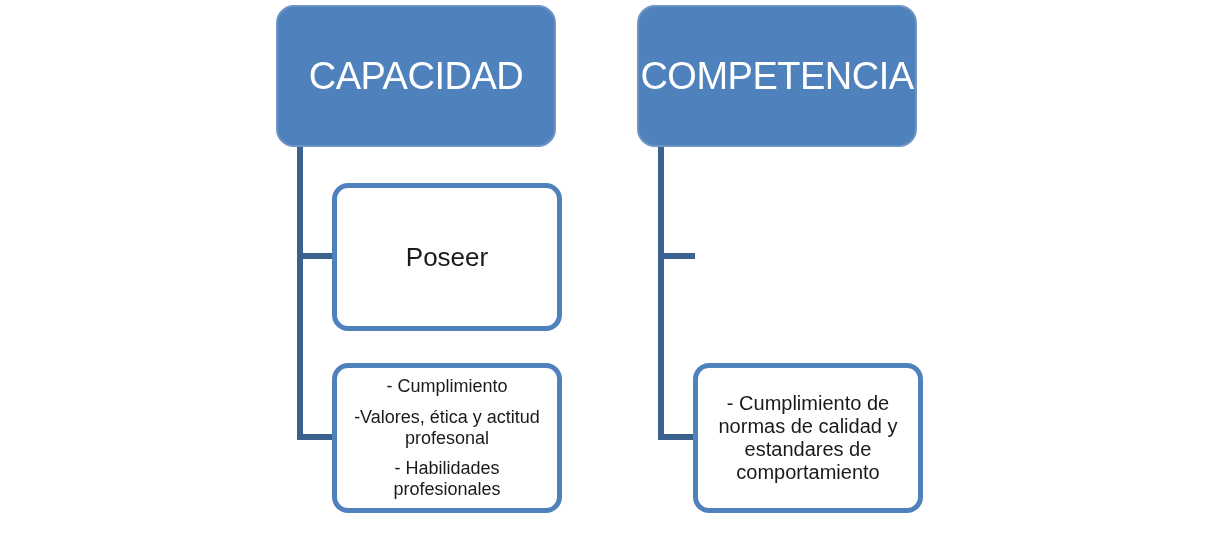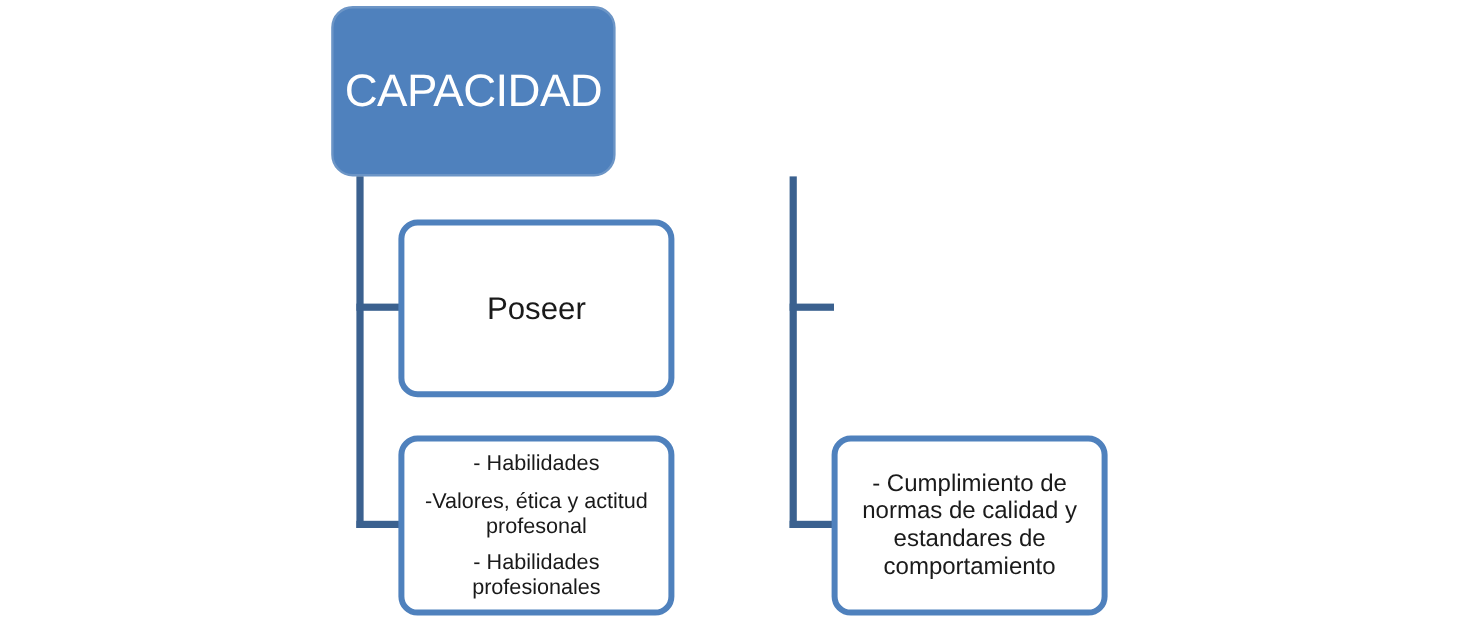--- a/index.html
+++ b/index.html
@@ -21,21 +21,21 @@
     width: 290px;
     height: 537px;
   }
   .col-left  { left: 276px; }
   .col-right { left: 637px; }
 
   .header-box {
     position: absolute;
     left: 0;
     top: 5px;
-    width: 237px;
+    width: 280px;
     height: 142px;
     background: #4f81bd;
     border: 2px solid #6c95c6;
     border-radius: 18px;
     box-sizing: border-box;
     display: flex;
     align-items: center;
     justify-content: center;
   }
   .header-label {
@@ -103,27 +103,30 @@
 
     <div class="v-line"></div>
     <div class="h-branch branch-1"></div>
     <div class="h-branch branch-2"></div>
 
     <div class="child-box child-1">
       <span class="single-label">Poseer</span>
     </div>
 
     <div class="child-box child-2 bullet-text bullets-left">
-      <p>- Habilidades</p>
+      <p>- Cumplimiento</p>
       <p>-Valores, ética y actitud profesonal</p>
       <p>- Habilidades profesionales</p>
     </div>
   </div>
 
   <div class="column col-right">
+    <div class="header-box">
+      <span class="header-label">COMPETENCIA</span>
+    </div>
 
     <div class="v-line"></div>
     <div class="h-branch branch-1"></div>
     <div class="h-branch branch-2"></div>
 
 
     <div class="child-box child-2 bullet-text bullets-right">
       <p>- Cumplimiento de normas de calidad y estandares de comportamiento</p>
     </div>
   </div>

